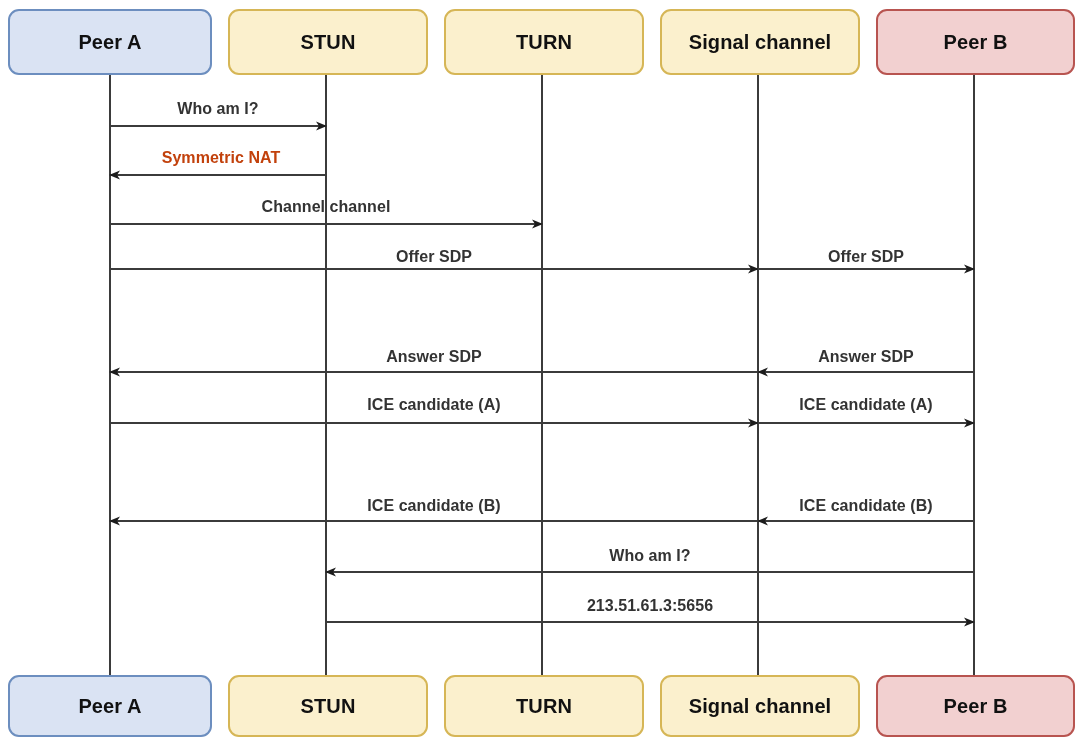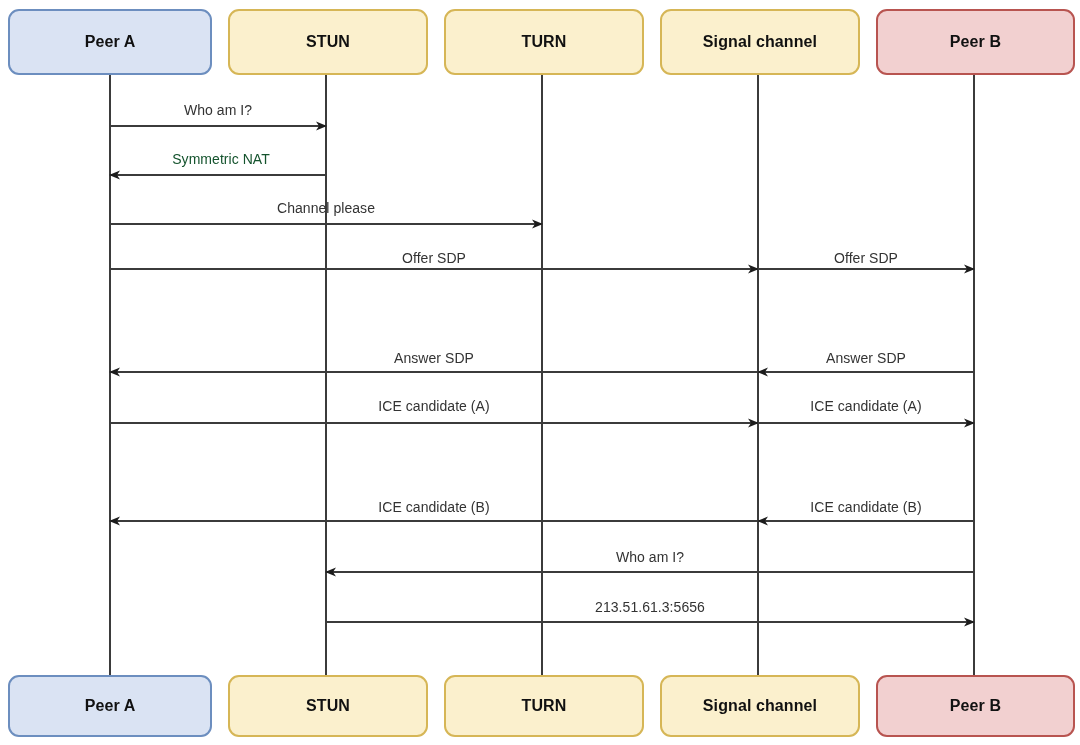--- a/index.html
+++ b/index.html
@@ -28,36 +28,37 @@
     display: block;
   }
   .actor-box {
     position: absolute;
     box-sizing: border-box;
     border-radius: 11px;
     display: flex;
     align-items: center;
     justify-content: center;
     font-weight: bold;
-    font-size: 16px;
+    font-size: 20px;
     color: #111111;
     letter-spacing: 0.1px;
     border-width: 2px;
     border-style: solid;
     text-align: center;
     line-height: 1;
   }
   .msg-label {
     position: absolute;
-    font-size: 14px;
+    font-size: 16px;
     color: #333333;
     white-space: nowrap;
     transform: translate(-50%, -100%);
     line-height: 1;
     letter-spacing: 0.05px;
+    font-weight: bold;
   }
 </style>
 </head>
 <body>
 
 <div id="diagram-root">
 
   <svg id="diagram-canvas" viewBox="0 0 1080 745" xmlns="http://www.w3.org/2000/svg">
     <defs>
       <marker id="arrow-right" markerWidth="12" markerHeight="12" refX="10" refY="5" orient="auto" markerUnits="userSpaceOnUse">
@@ -120,22 +121,22 @@
       </div>
       <div class="actor-box" style="left: 660px; top: 675px; width: 200px; height: 62px; background: rgb(251, 240, 205); border-color: rgb(214, 182, 86); color: rgb(17, 17, 17);">
         <span>Signal channel</span>
       </div>
       <div class="actor-box" style="left: 876px; top: 675px; width: 199px; height: 62px; background: rgb(242, 208, 208); border-color: rgb(184, 84, 80); color: rgb(17, 17, 17);">
         <span>Peer B</span>
       </div>
     </div>
   <div id="message-labels">
       <div class="msg-label" style="left: 218px; top: 117px; color: rgb(51, 51, 51);">Who am I?</div>
-      <div class="msg-label" style="left: 221px; top: 166px; color: #14532d;">Symmetric NAT</div>
-      <div class="msg-label" style="left: 326px; top: 215px; color: rgb(51, 51, 51);">Channel please</div>
+      <div class="msg-label" style="left: 221px; top: 166px; color: #c2410c;">Symmetric NAT</div>
+      <div class="msg-label" style="left: 326px; top: 215px; color: rgb(51, 51, 51);">Channel channel</div>
       <div class="msg-label" style="left: 434px; top: 265px; color: rgb(51, 51, 51);">Offer SDP</div>
       <div class="msg-label" style="left: 866px; top: 265px; color: rgb(51, 51, 51);">Offer SDP</div>
       <div class="msg-label" style="left: 434px; top: 365px; color: rgb(51, 51, 51);">Answer SDP</div>
       <div class="msg-label" style="left: 866px; top: 365px; color: rgb(51, 51, 51);">Answer SDP</div>
       <div class="msg-label" style="left: 434px; top: 413px; color: rgb(51, 51, 51);">ICE candidate (A)</div>
       <div class="msg-label" style="left: 866px; top: 413px; color: rgb(51, 51, 51);">ICE candidate (A)</div>
       <div class="msg-label" style="left: 434px; top: 514px; color: rgb(51, 51, 51);">ICE candidate (B)</div>
       <div class="msg-label" style="left: 866px; top: 514px; color: rgb(51, 51, 51);">ICE candidate (B)</div>
       <div class="msg-label" style="left: 650px; top: 564px; color: rgb(51, 51, 51);">Who am I?</div>
       <div class="msg-label" style="left: 650px; top: 614px; color: rgb(51, 51, 51); text-align: right;">213.51.61.3:5656</div>

